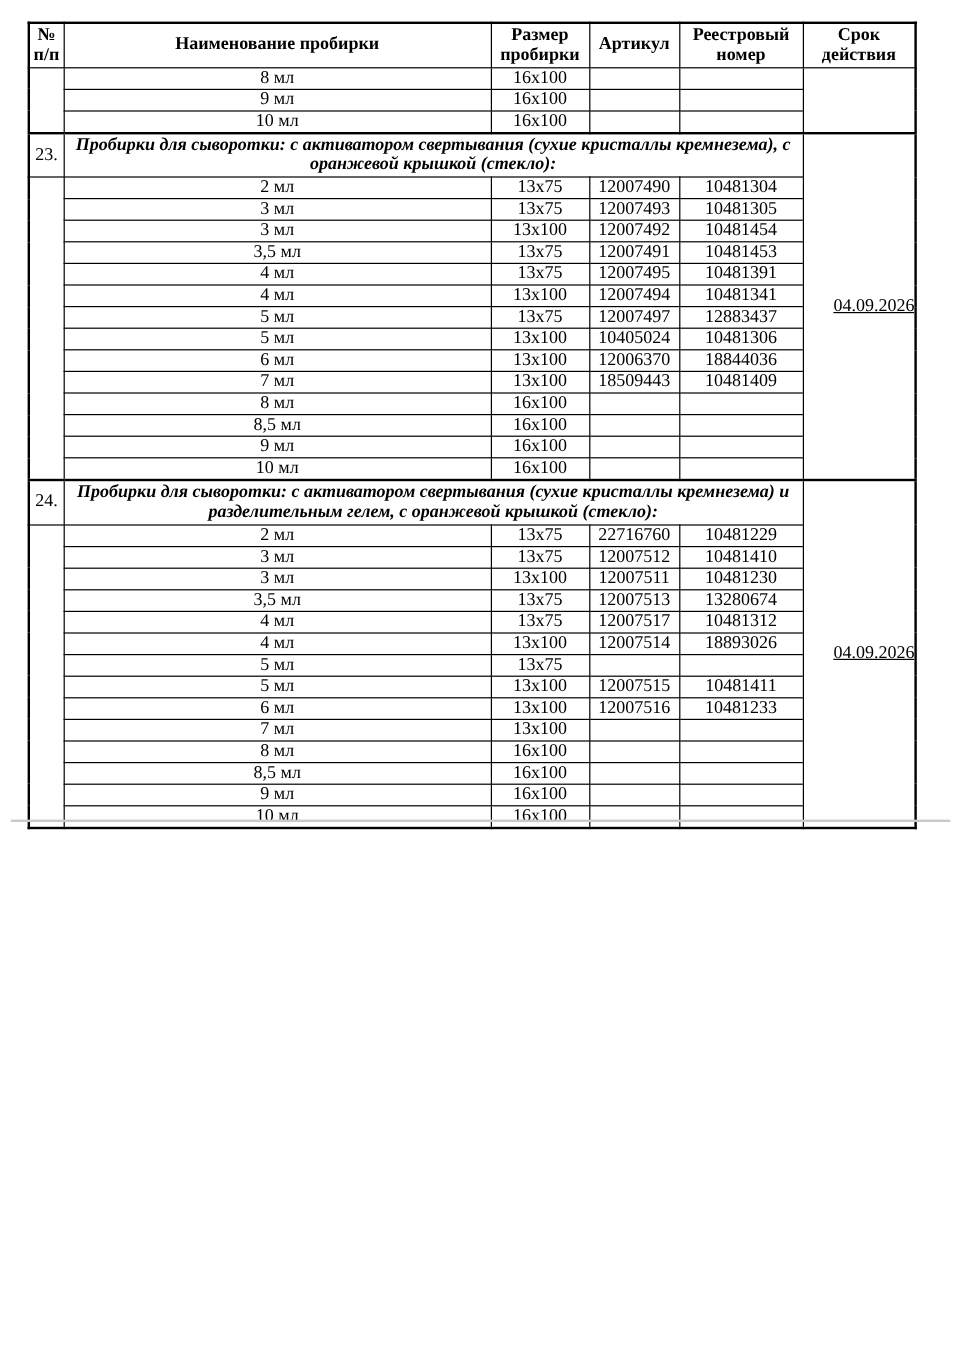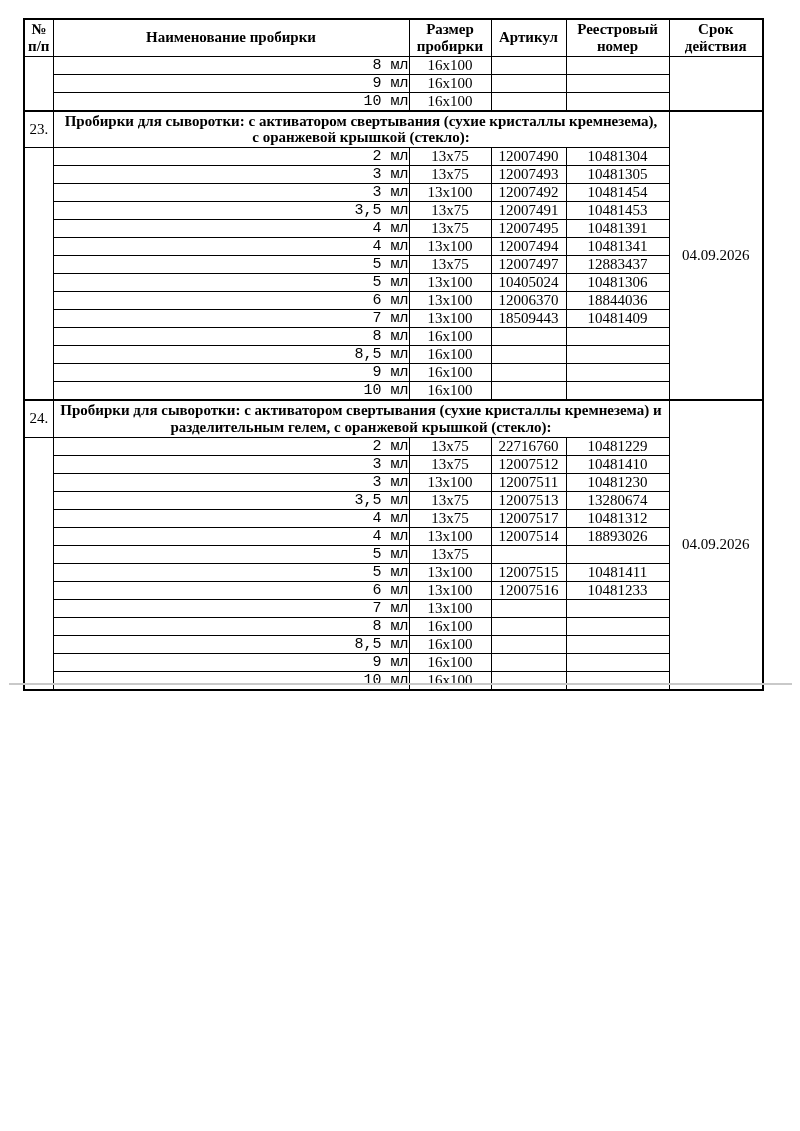--- a/index.html
+++ b/index.html
@@ -29,30 +29,31 @@
   .doc-table th {
     font-weight: bold;
     text-align: center;
     white-space: pre-line;
     line-height: 1.15;
     font-size: 15px;
   }
   tr.cont { height: 18px; }
   tr.data { height: 17.6px; }
   tr.sect { height: 34px; }
-  td.c-name  { text-align: right; padding-left: 0; font-family: Liberation Mono, monospace; }
+  td.c-name  { text-align: center; padding-left: 0; }
   td.c-center { text-align: center; }
   td.c-title {
     font-weight: bold;
     text-align: center;
     line-height: 1.12;
     padding: 1px 6px;
+    font-style: italic;
   }
   tr.sect > td { border-top-width: 2px; }
-  td.v-date { text-align: center; vertical-align: middle; }
+  td.v-date { text-align: right; vertical-align: middle; text-decoration: underline; }
 
   .artifact-line {
     position: absolute;
     left: 9px; top: 683px;
     width: 783px; height: 2px;
     background: #c9c9c9;
   }
 </style>
 </head>
 <body>

